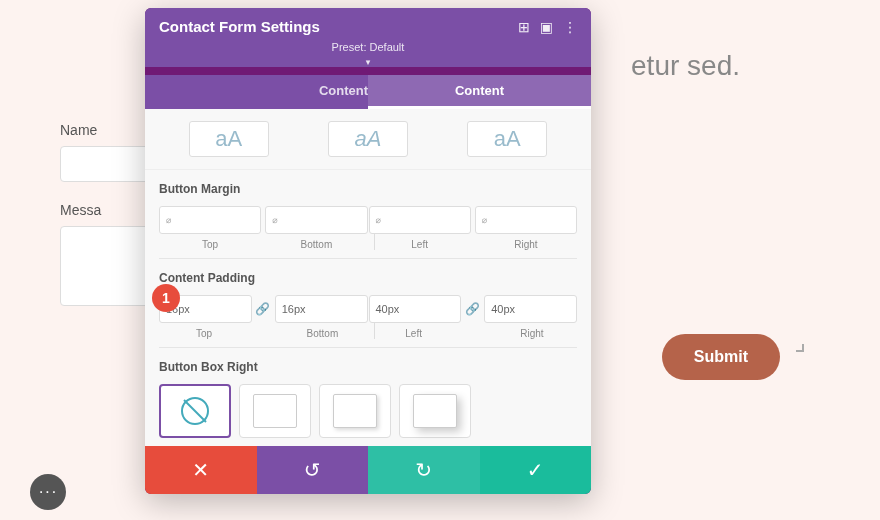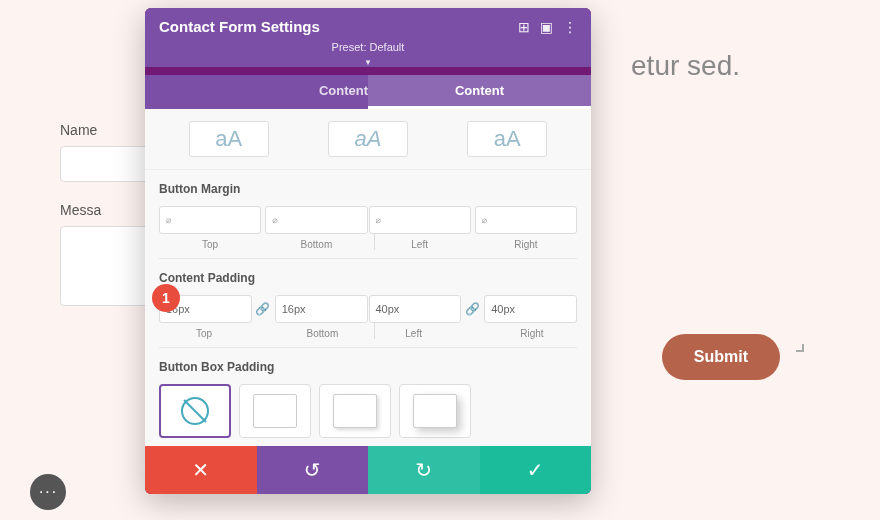--- a/index.html
+++ b/index.html
@@ -416,21 +416,21 @@
             <div class="mp-label">Right</div>
           </div>
         </div>
       </div>
 
     </div>
 
     <div style="height: 1px; background: #e5e5e5; margin: 0 14px;"></div>
 
     <div class="section">
-      <div class="section-title">Button Box Padding</div>
+      <div class="section-title">Button Box Right</div>
       <div class="shadow-options">
         <div class="shadow-opt active">
           <div style="width:36px; height:36px; display:flex; align-items:center; justify-content:center;">
             <svg width="32" height="32" viewBox="0 0 32 32">
               <circle cx="16" cy="16" r="13" fill="none" stroke="#4ab" stroke-width="2"></circle>
               <line x1="5" y1="5" x2="27" y2="27" stroke="#4ab" stroke-width="2"></line>
             </svg>
           </div>
         </div>
         <div class="shadow-opt">

